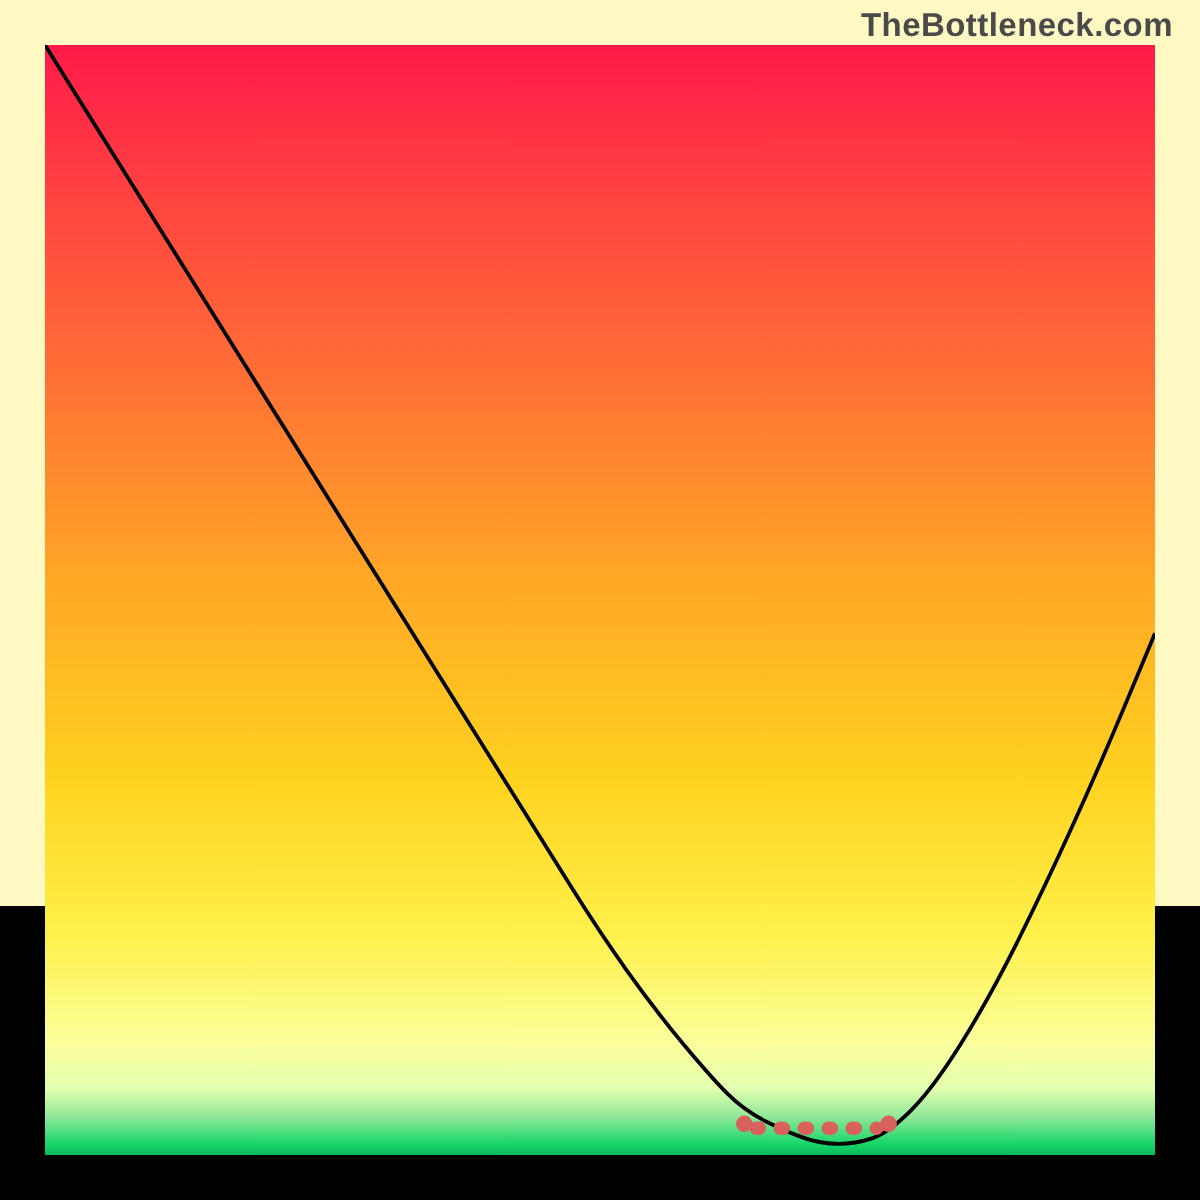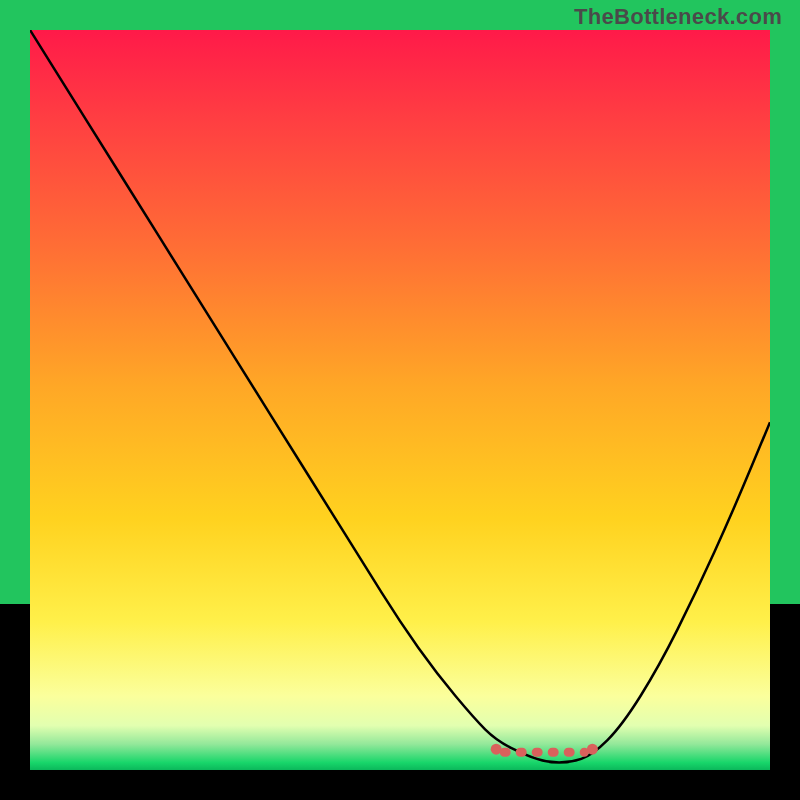--- a/index.html
+++ b/index.html
@@ -8,21 +8,21 @@
     width: 800px;
     height: 800px;
     background: #000;
     font-family: Arial, Helvetica, sans-serif;
     overflow: hidden;
   }
   .frame {
     position: relative;
     width: 800px;
     height: 604px;
-    background: #22c55e;
+    background: #fef9c3;
   }
   .watermark {
     position: absolute;
     top: 4px;
     right: 18px;
     color: #4a4a4a;
     font-size: 22px;
     font-weight: 600;
     letter-spacing: 0.3px;
     z-index: 5;

